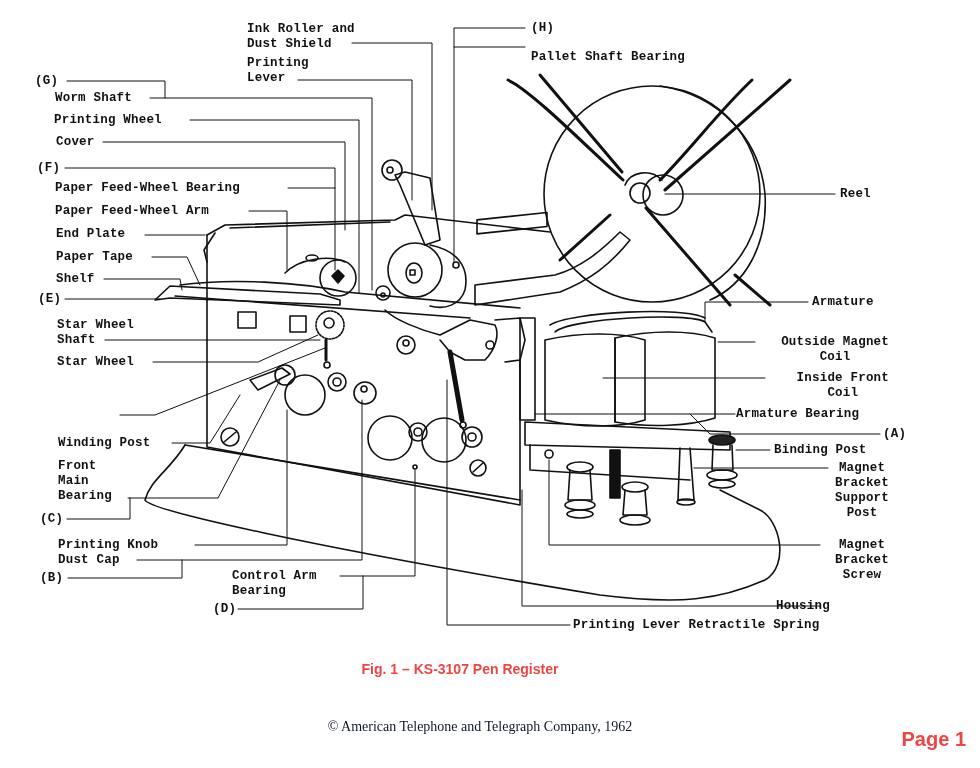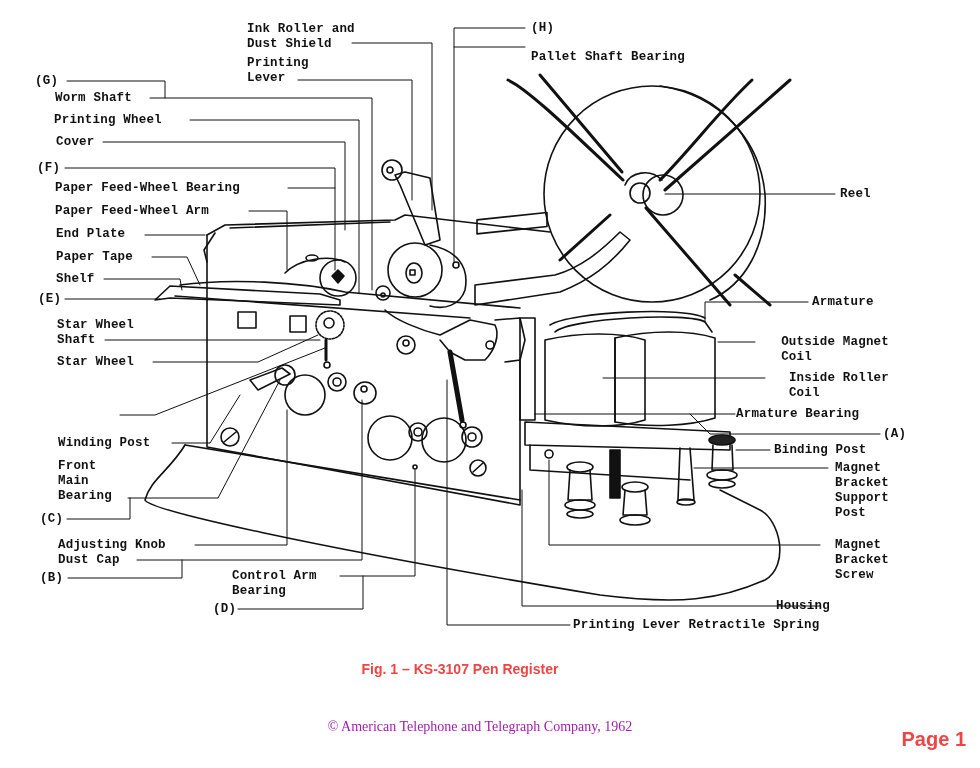--- a/index.html
+++ b/index.html
@@ -1,22 +1,22 @@
 <!DOCTYPE html>
 <html><head>
 <meta charset="utf-8">
 <style>
   html, body { margin:0; padding:0; background:#ffffff; }
   body { width:980px; height:768px; position:relative; overflow:hidden; font-family:"Liberation Mono","DejaVu Sans Mono",monospace; color:#111; }
   #figure { position:absolute; left:0; top:0; width:980px; height:640px; }
   .lbl { position:absolute; font-family:"Liberation Mono","DejaVu Sans Mono",monospace; font-weight:bold; font-size:12.5px; line-height:15px; color:#111; white-space:pre; letter-spacing:0.2px; }
-  .lbl.r { text-align:left; }
+  .lbl.r { text-align:center; }
   .caption { position:absolute; left:0; width:980px; top:661px; text-align:center; font-family:"Liberation Sans","DejaVu Sans",sans-serif; font-weight:bold; font-size:14px; color:#ef4444; }
   .caption span { display:inline-block; transform:translateX(-30px); }
-  .copyright { position:absolute; left:240px; width:480px; top:718px; text-align:center; font-family:"Liberation Serif","DejaVu Serif",serif; font-size:14px; line-height:18px; color:#a21caf; }
+  .copyright { position:absolute; left:240px; width:480px; top:718px; text-align:center; font-family:"Liberation Serif","DejaVu Serif",serif; font-size:14px; line-height:18px; color:#0f172a; }
   .pagenum { position:absolute; right:14px; top:728px; font-family:Liberation Sans, sans-serif; font-weight:bold; font-size:20px; color:#ef4444; }
   svg line, svg path, svg circle, svg ellipse, svg rect, svg polyline, svg polygon { vector-effect:non-scaling-stroke; }
 </style>
 </head>
 <body>
 
 <div id="figure">
   <svg width="980" height="640" viewBox="0 0 980 640" xmlns="http://www.w3.org/2000/svg" style="position:absolute;left:0;top:0">
     <g fill="none" stroke="#111" stroke-width="1.6" stroke-linejoin="round" stroke-linecap="round">
 
@@ -232,34 +232,34 @@
   <div class="lbl" style="left:56px;top:272px">Shelf</div>
   <div class="lbl" style="left:38px;top:292px">(E)</div>
   <div class="lbl" style="left:57px;top:318px">Star Wheel
 Shaft</div>
   <div class="lbl" style="left:57px;top:355px">Star Wheel</div>
   <div class="lbl" style="left:58px;top:436px">Winding Post</div>
   <div class="lbl" style="left:58px;top:459px">Front
 Main
 Bearing</div>
   <div class="lbl" style="left:40px;top:512px">(C)</div>
-  <div class="lbl" style="left:58px;top:538px">Adjusting Knob</div>
+  <div class="lbl" style="left:58px;top:538px">Printing Knob</div>
   <div class="lbl" style="left:58px;top:553px">Dust Cap</div>
   <div class="lbl" style="left:40px;top:571px">(B)</div>
   <div class="lbl" style="left:232px;top:569px">Control Arm
 Bearing</div>
   <div class="lbl" style="left:213px;top:602px">(D)</div>
 
   <div class="lbl" style="left:531px;top:21px">(H)</div>
   <div class="lbl" style="left:531px;top:50px">Pallet Shaft Bearing</div>
   <div class="lbl" style="left:840px;top:187px">Reel</div>
   <div class="lbl" style="left:812px;top:295px">Armature</div>
   <div class="lbl r" style="right:91px;top:335px">Outside Magnet
 Coil</div>
-  <div class="lbl r" style="right:91px;top:371px">Inside Roller
+  <div class="lbl r" style="right:91px;top:371px">Inside Front
 Coil</div>
   <div class="lbl" style="left:736px;top:407px">Armature Bearing</div>
   <div class="lbl" style="left:883px;top:427px">(A)</div>
   <div class="lbl" style="left:774px;top:443px">Binding Post</div>
   <div class="lbl r" style="right:91px;top:461px">Magnet
 Bracket
 Support
 Post</div>
   <div class="lbl r" style="right:91px;top:538px">Magnet
 Bracket

